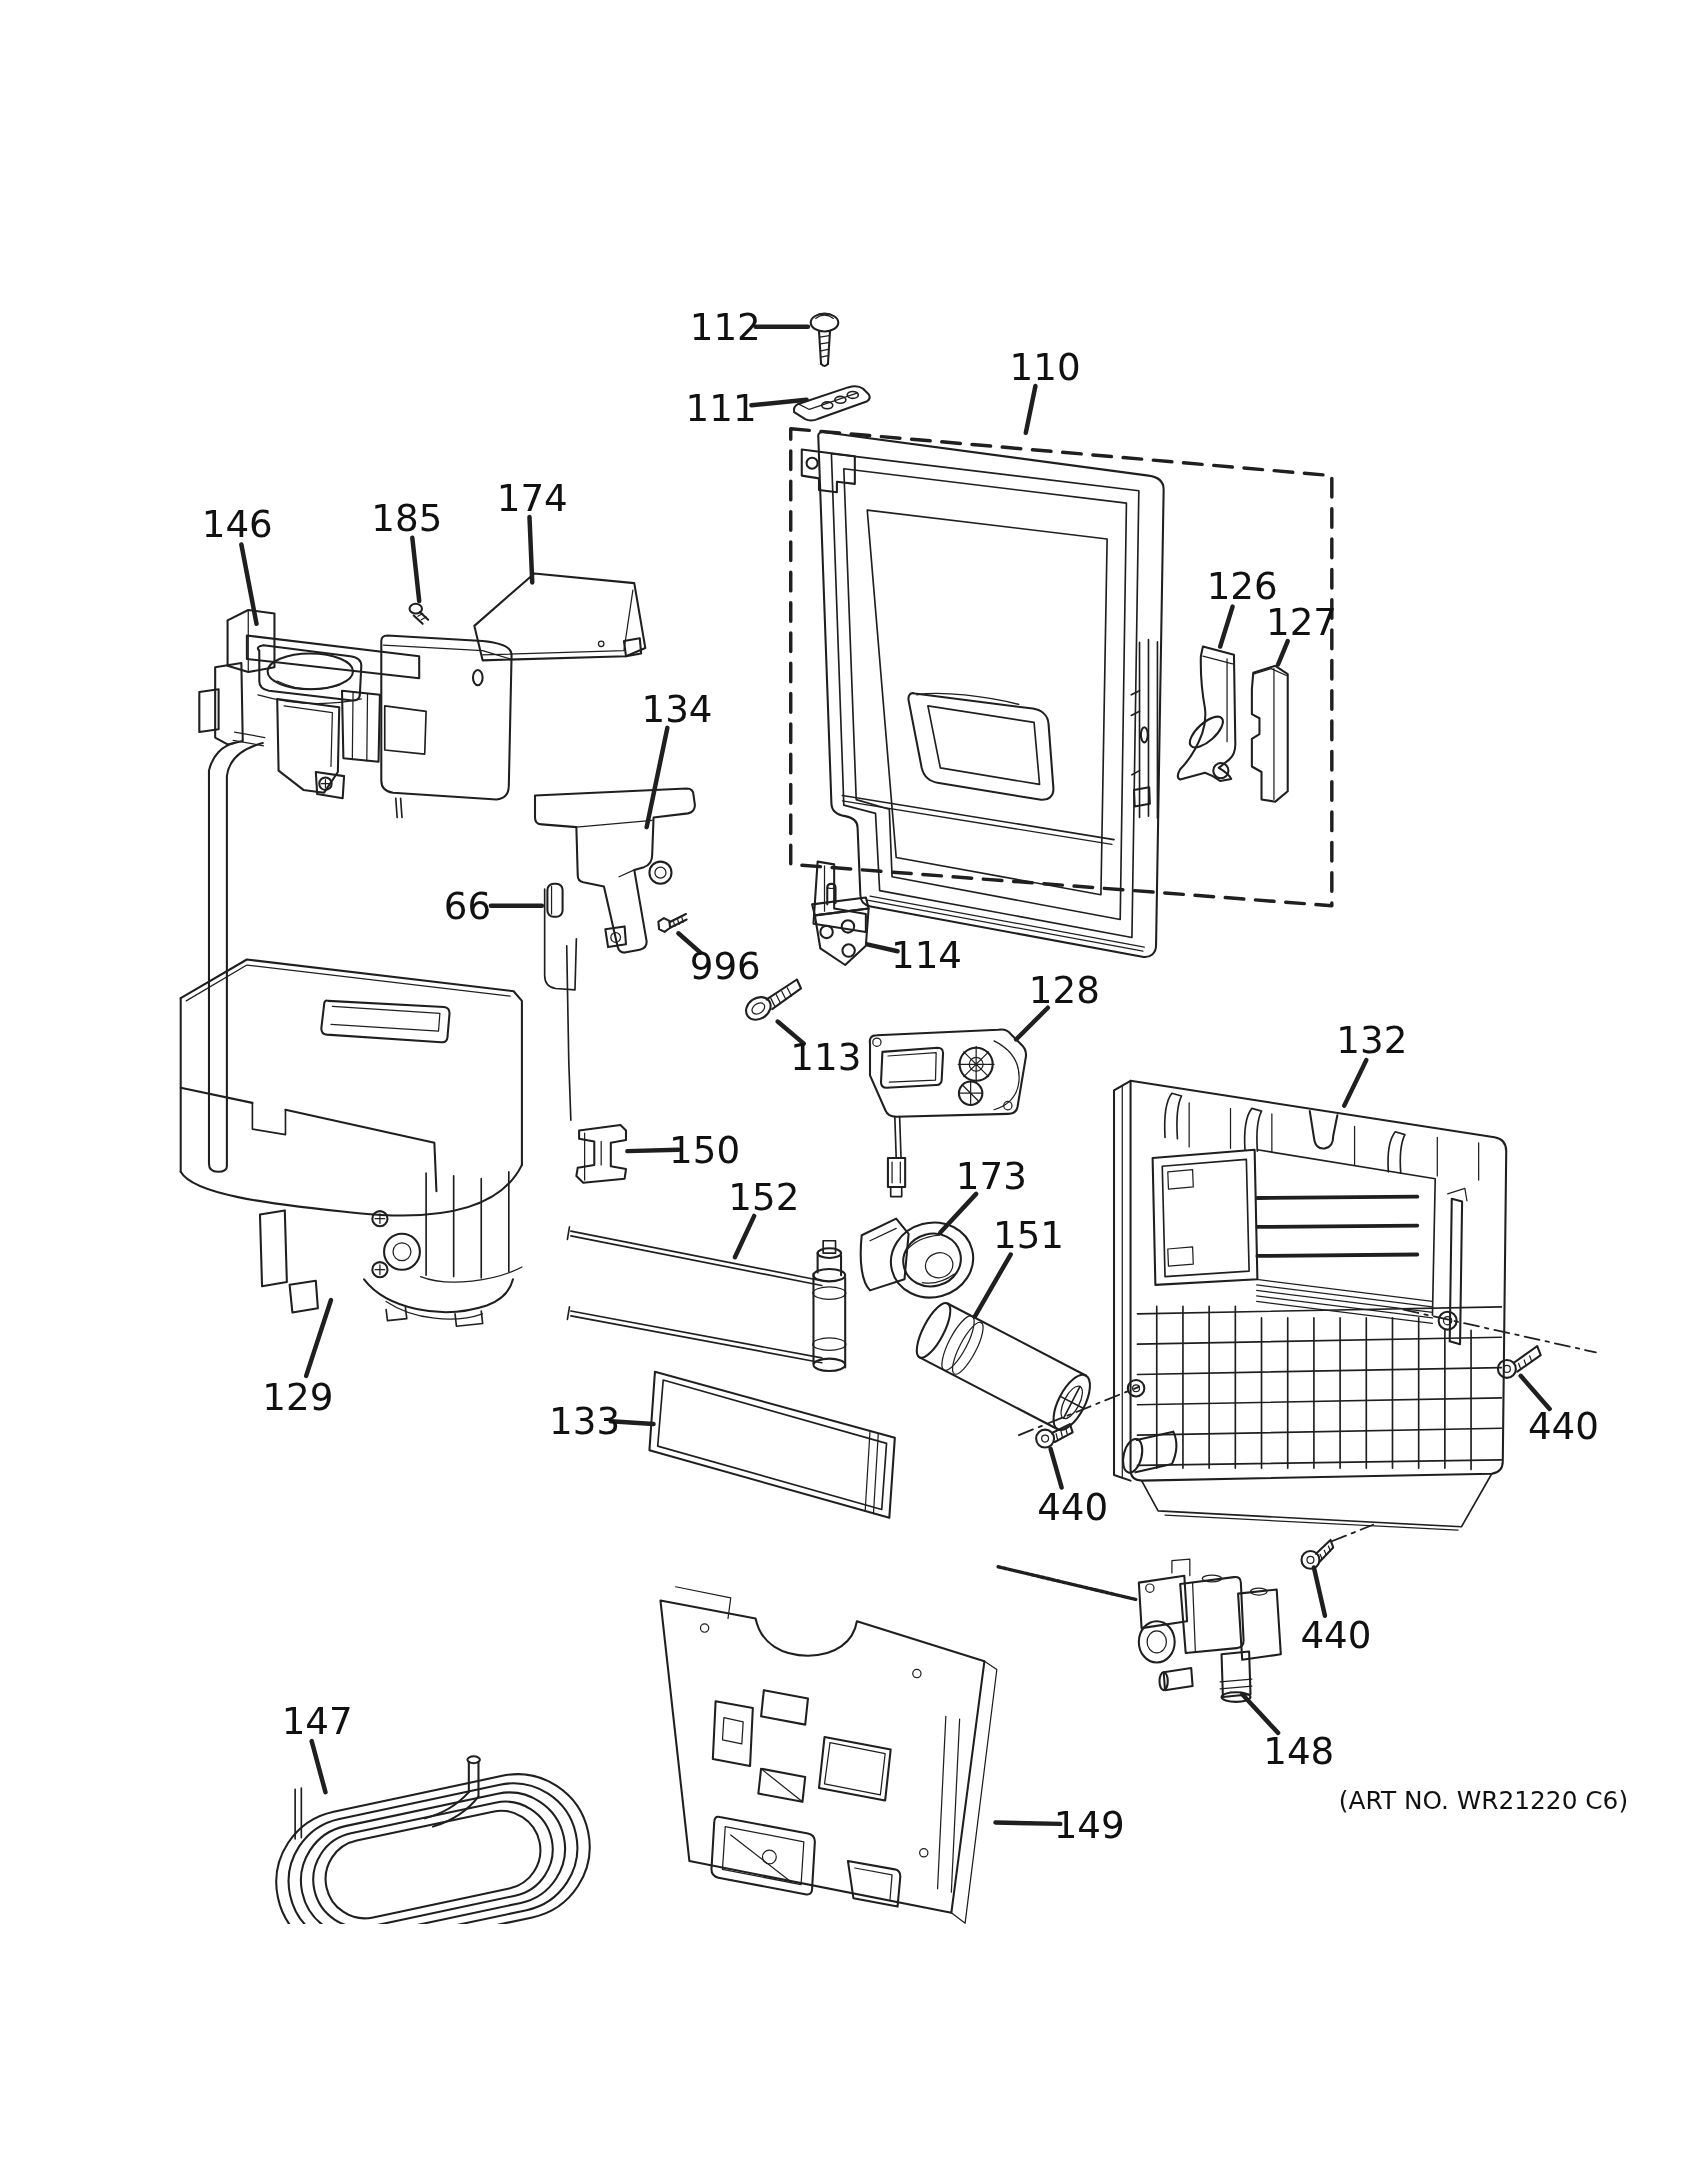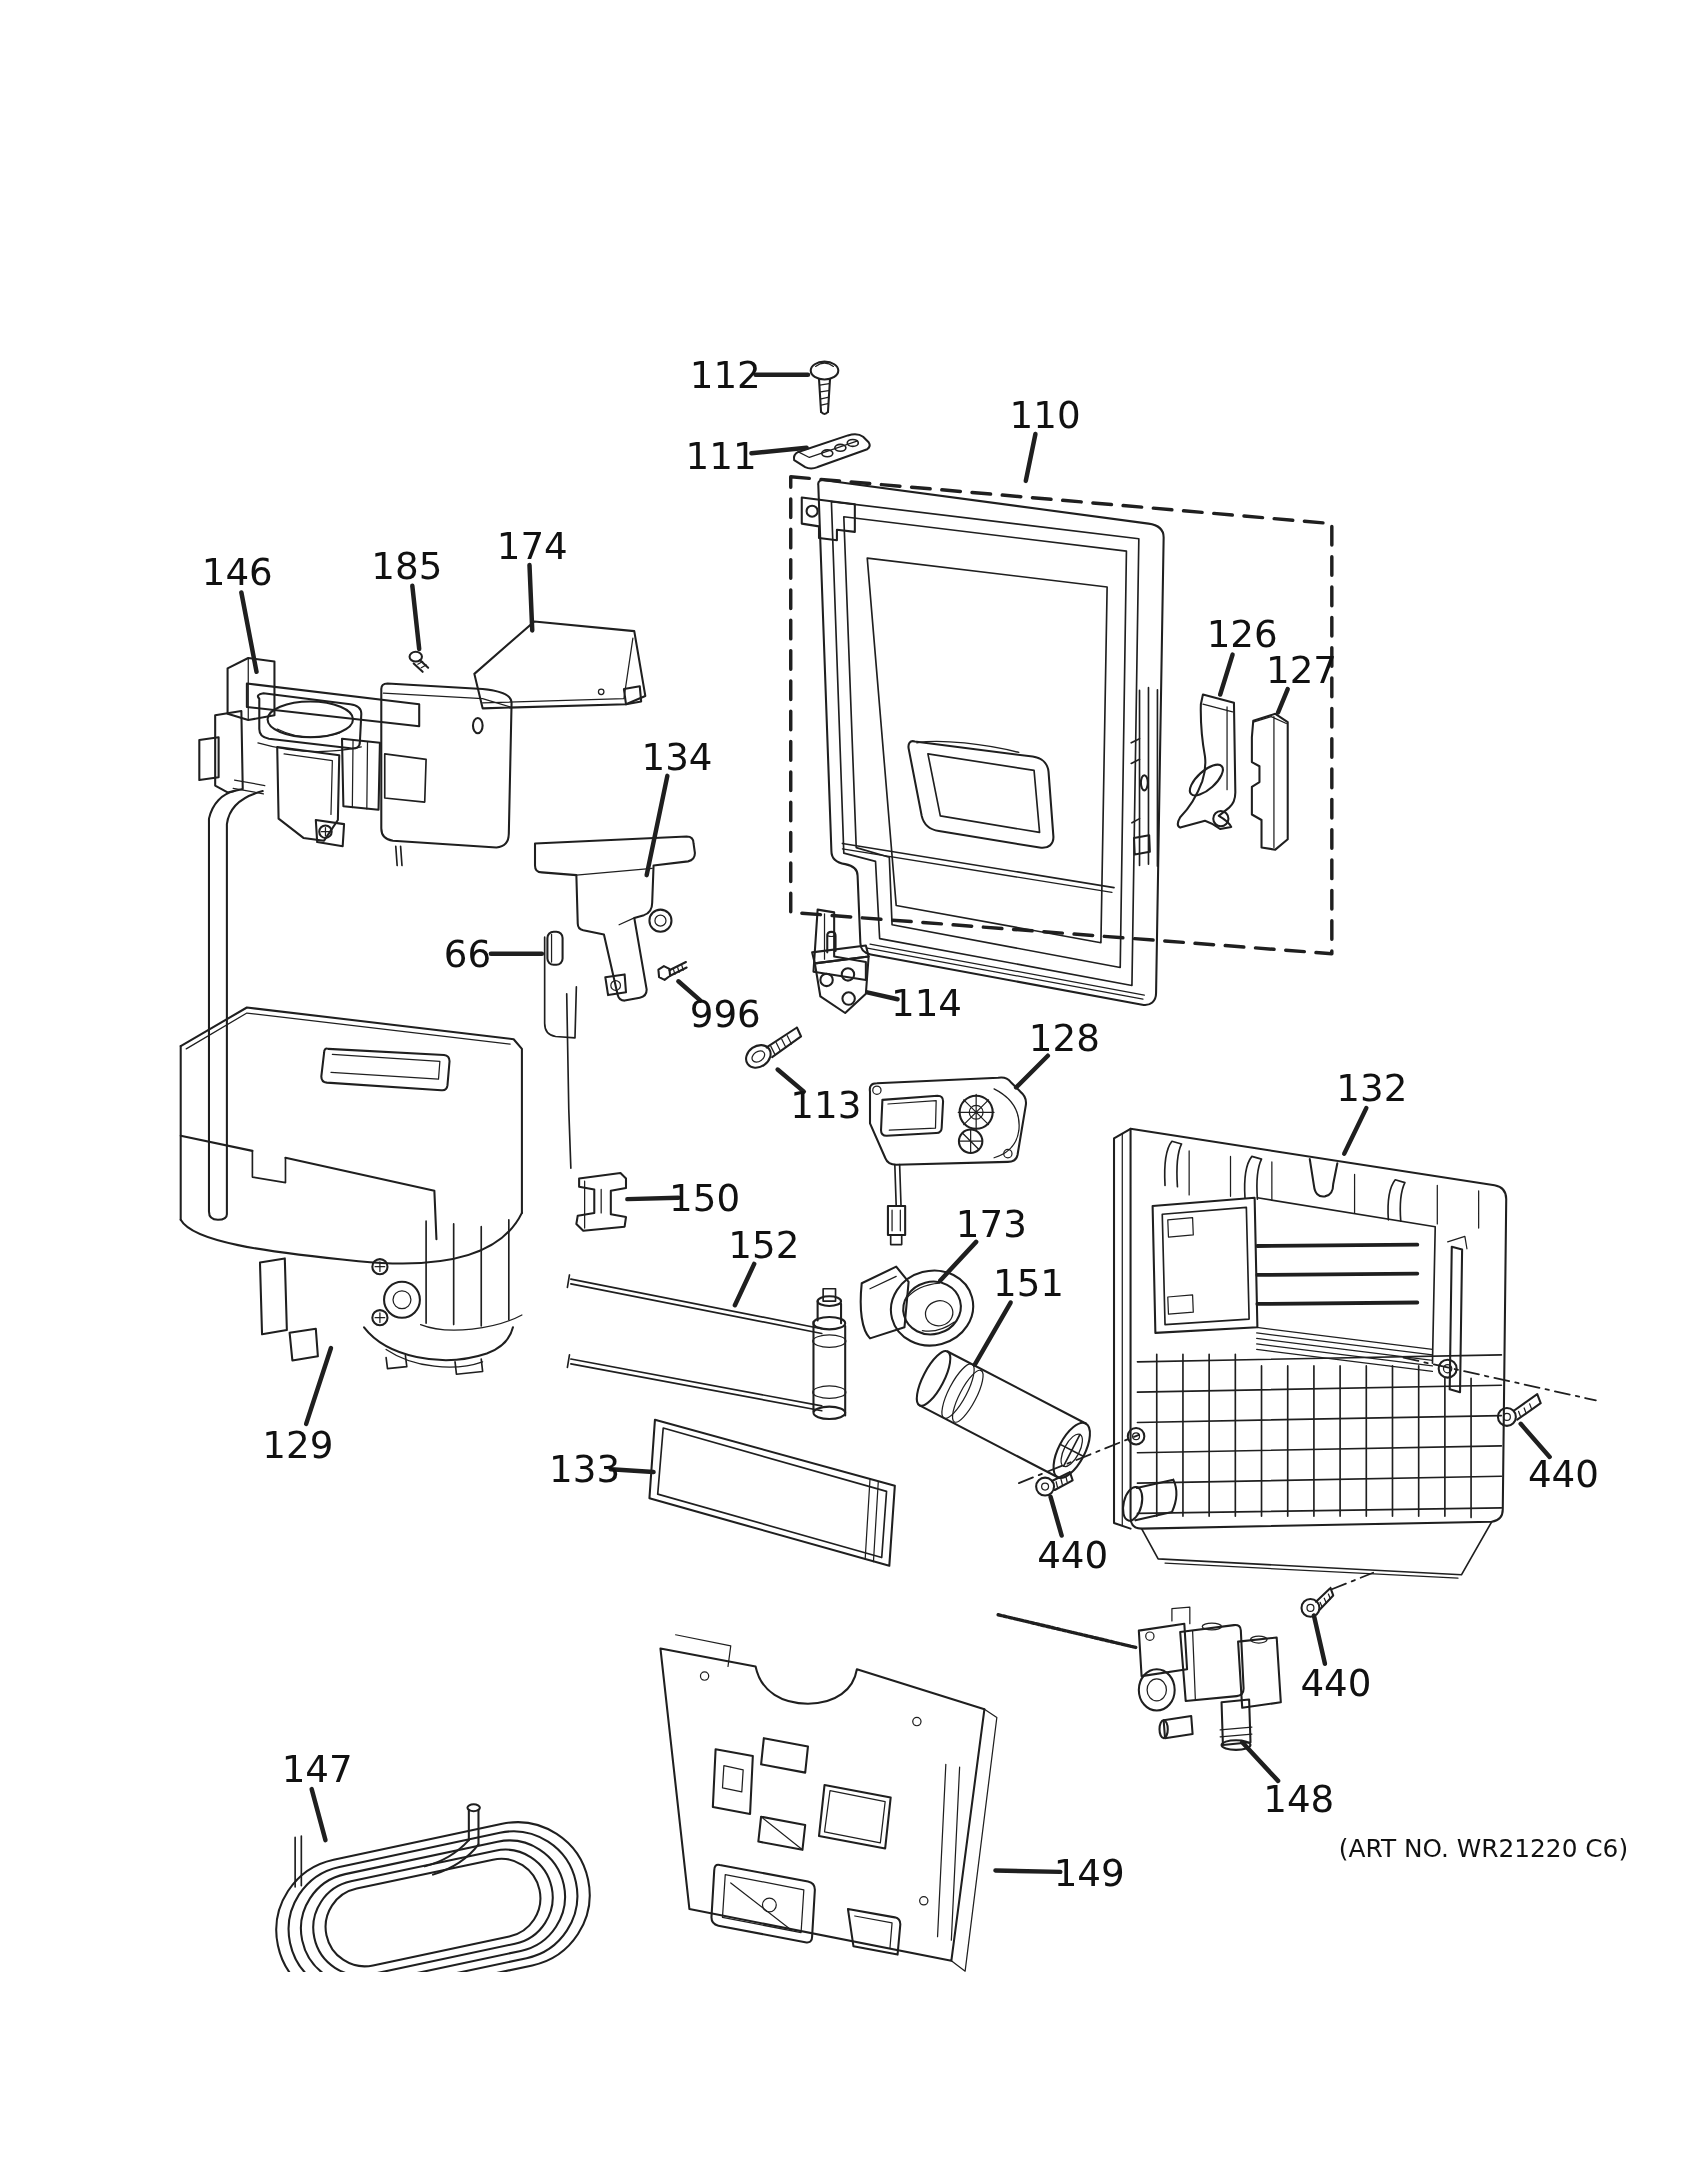--- a/index.html
+++ b/index.html
@@ -1,17 +1,17 @@
 <!DOCTYPE html>
 <html style="--line: #1f1f1f; --label: #111111; --bg: #ffffff;font-size:11px"><head>
 <meta charset="utf-8">
 <style>
   :root { --line:#1f1f1f; --label:#111111; --bg:#ffffff; }
   html,body { margin:0; padding:0; background:var(--bg); }
-  .stage { width:1689px; height:1924px; position:relative; background:var(--bg);margin-top:48px; }
+  .stage { width:1689px; height:1924px; position:relative; background:var(--bg); }
   svg { display:block; }
   svg * { fill:none; stroke:var(--line); stroke-width:3; stroke-linecap:round; stroke-linejoin:round; }
   .thin  { stroke-width:1.8; }
   .w2    { stroke-width:2.4; }
   .wire  { stroke-width:5.5; }
   .dashbox { stroke-width:5; stroke-dasharray:27 17; }
   .axis  { stroke-width:2.6; stroke-dasharray:22 9 5 9; }
   .leader{ stroke-width:6.5; }
   .rod   { stroke-width:5; stroke-dasharray:5 3; }
   text { stroke:none; fill:var(--label); font-family:"DejaVu Sans","Liberation Sans",sans-serif; }

